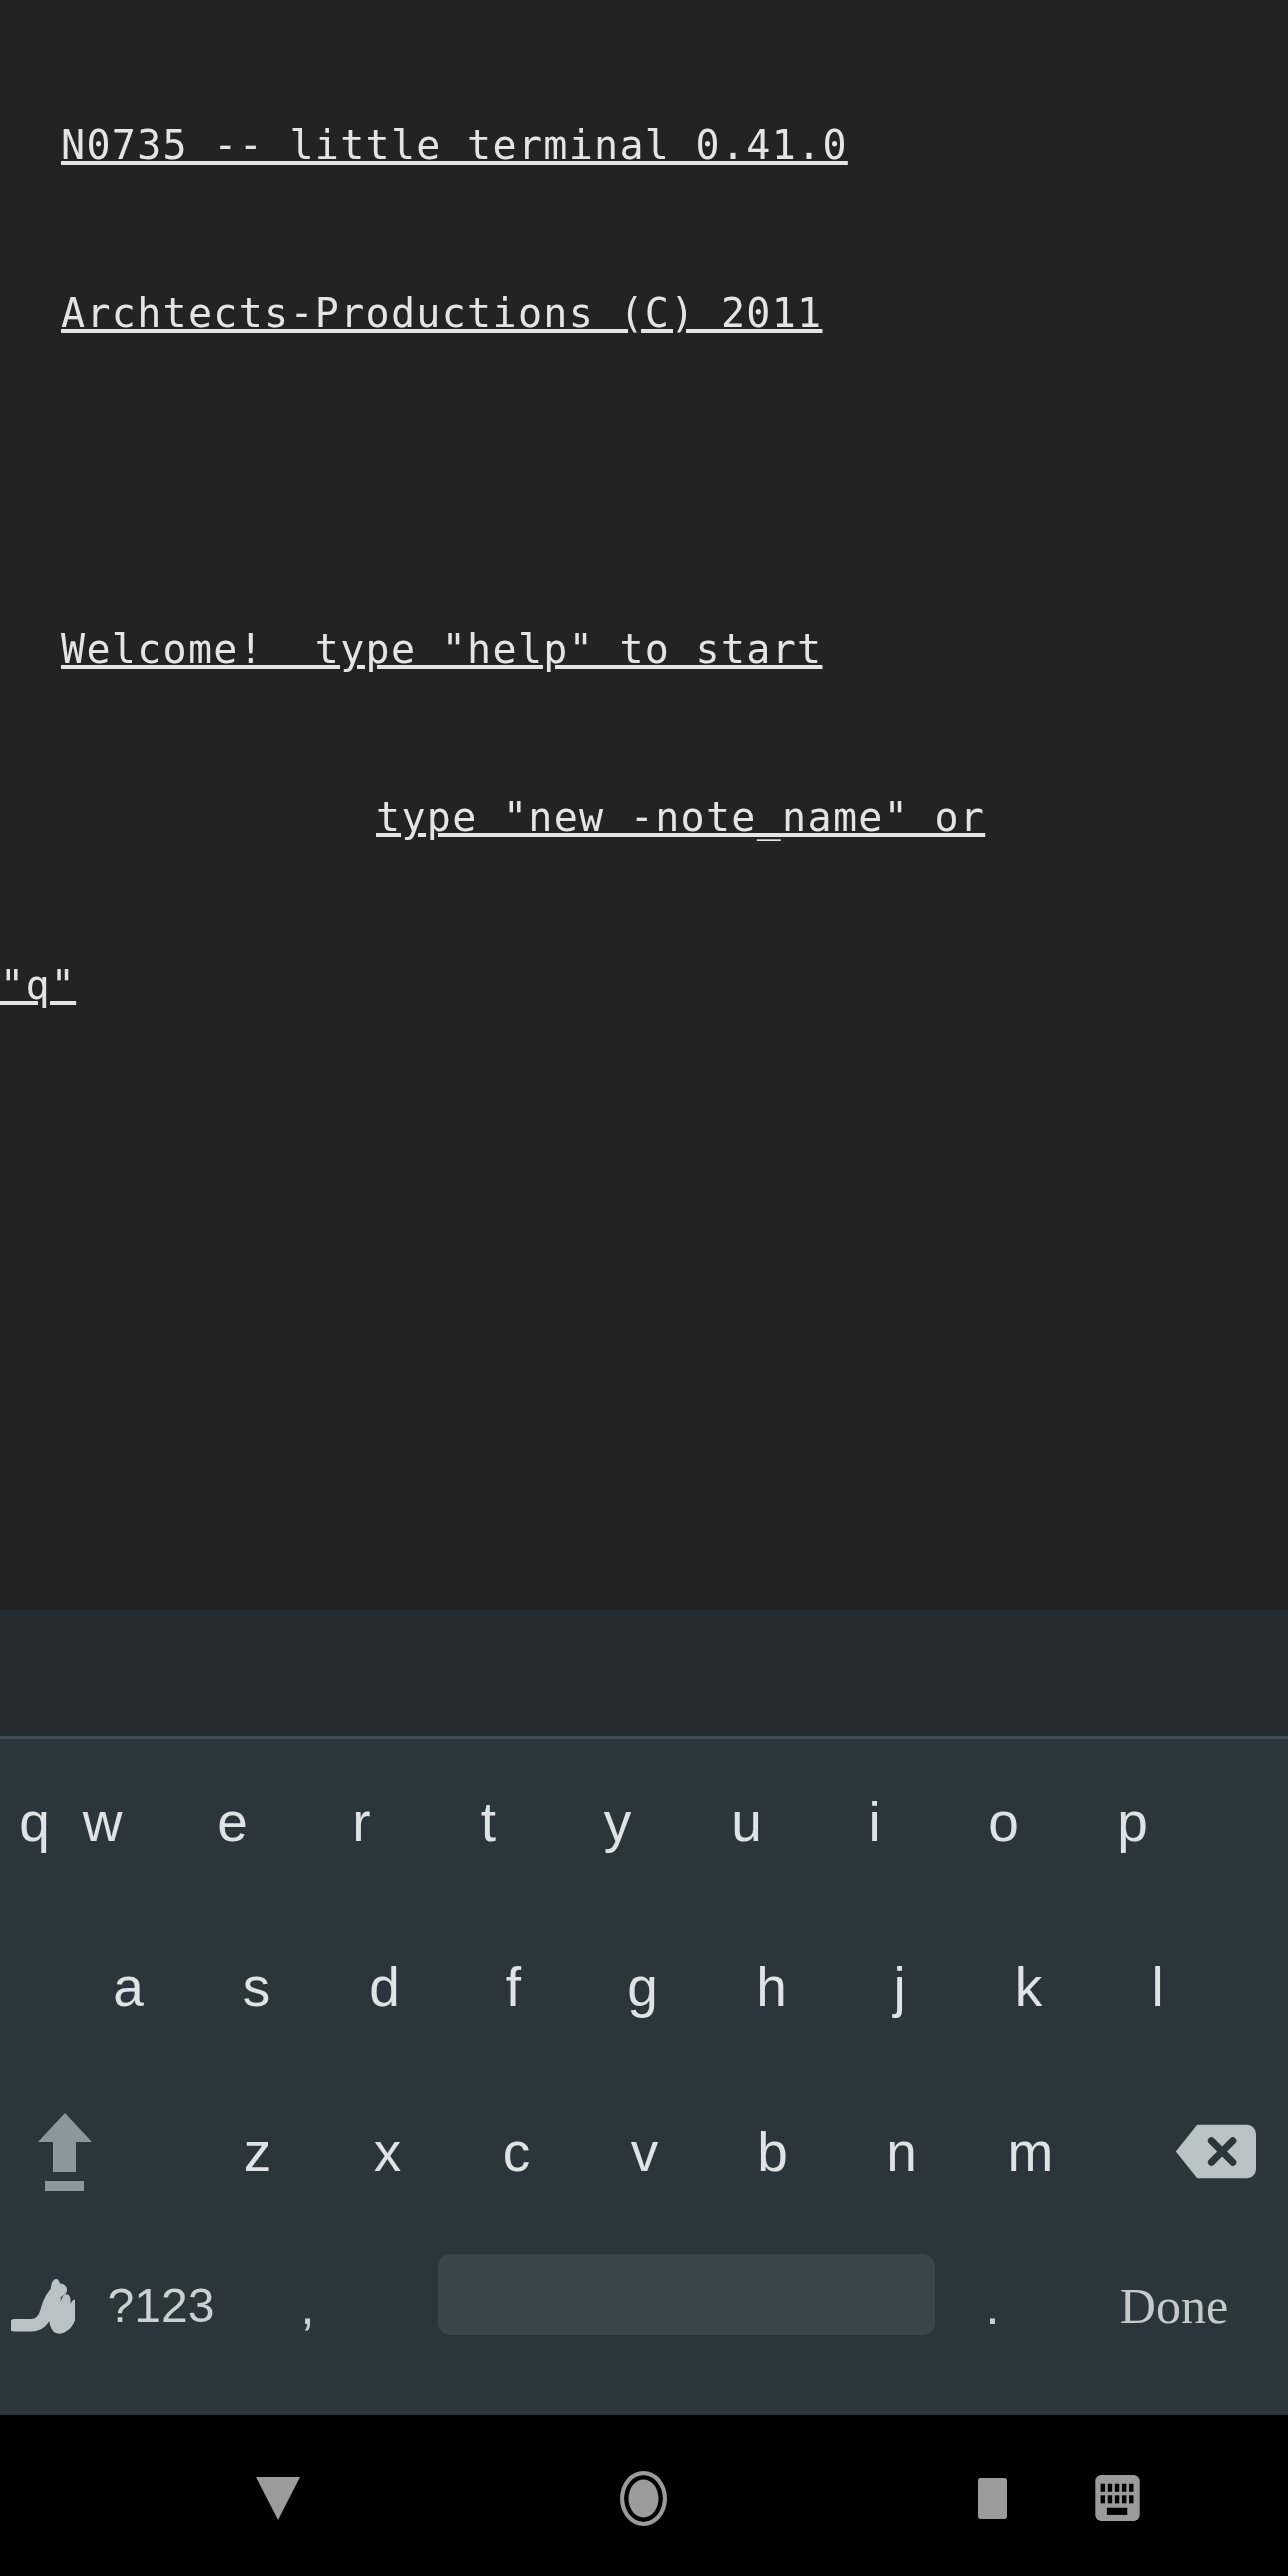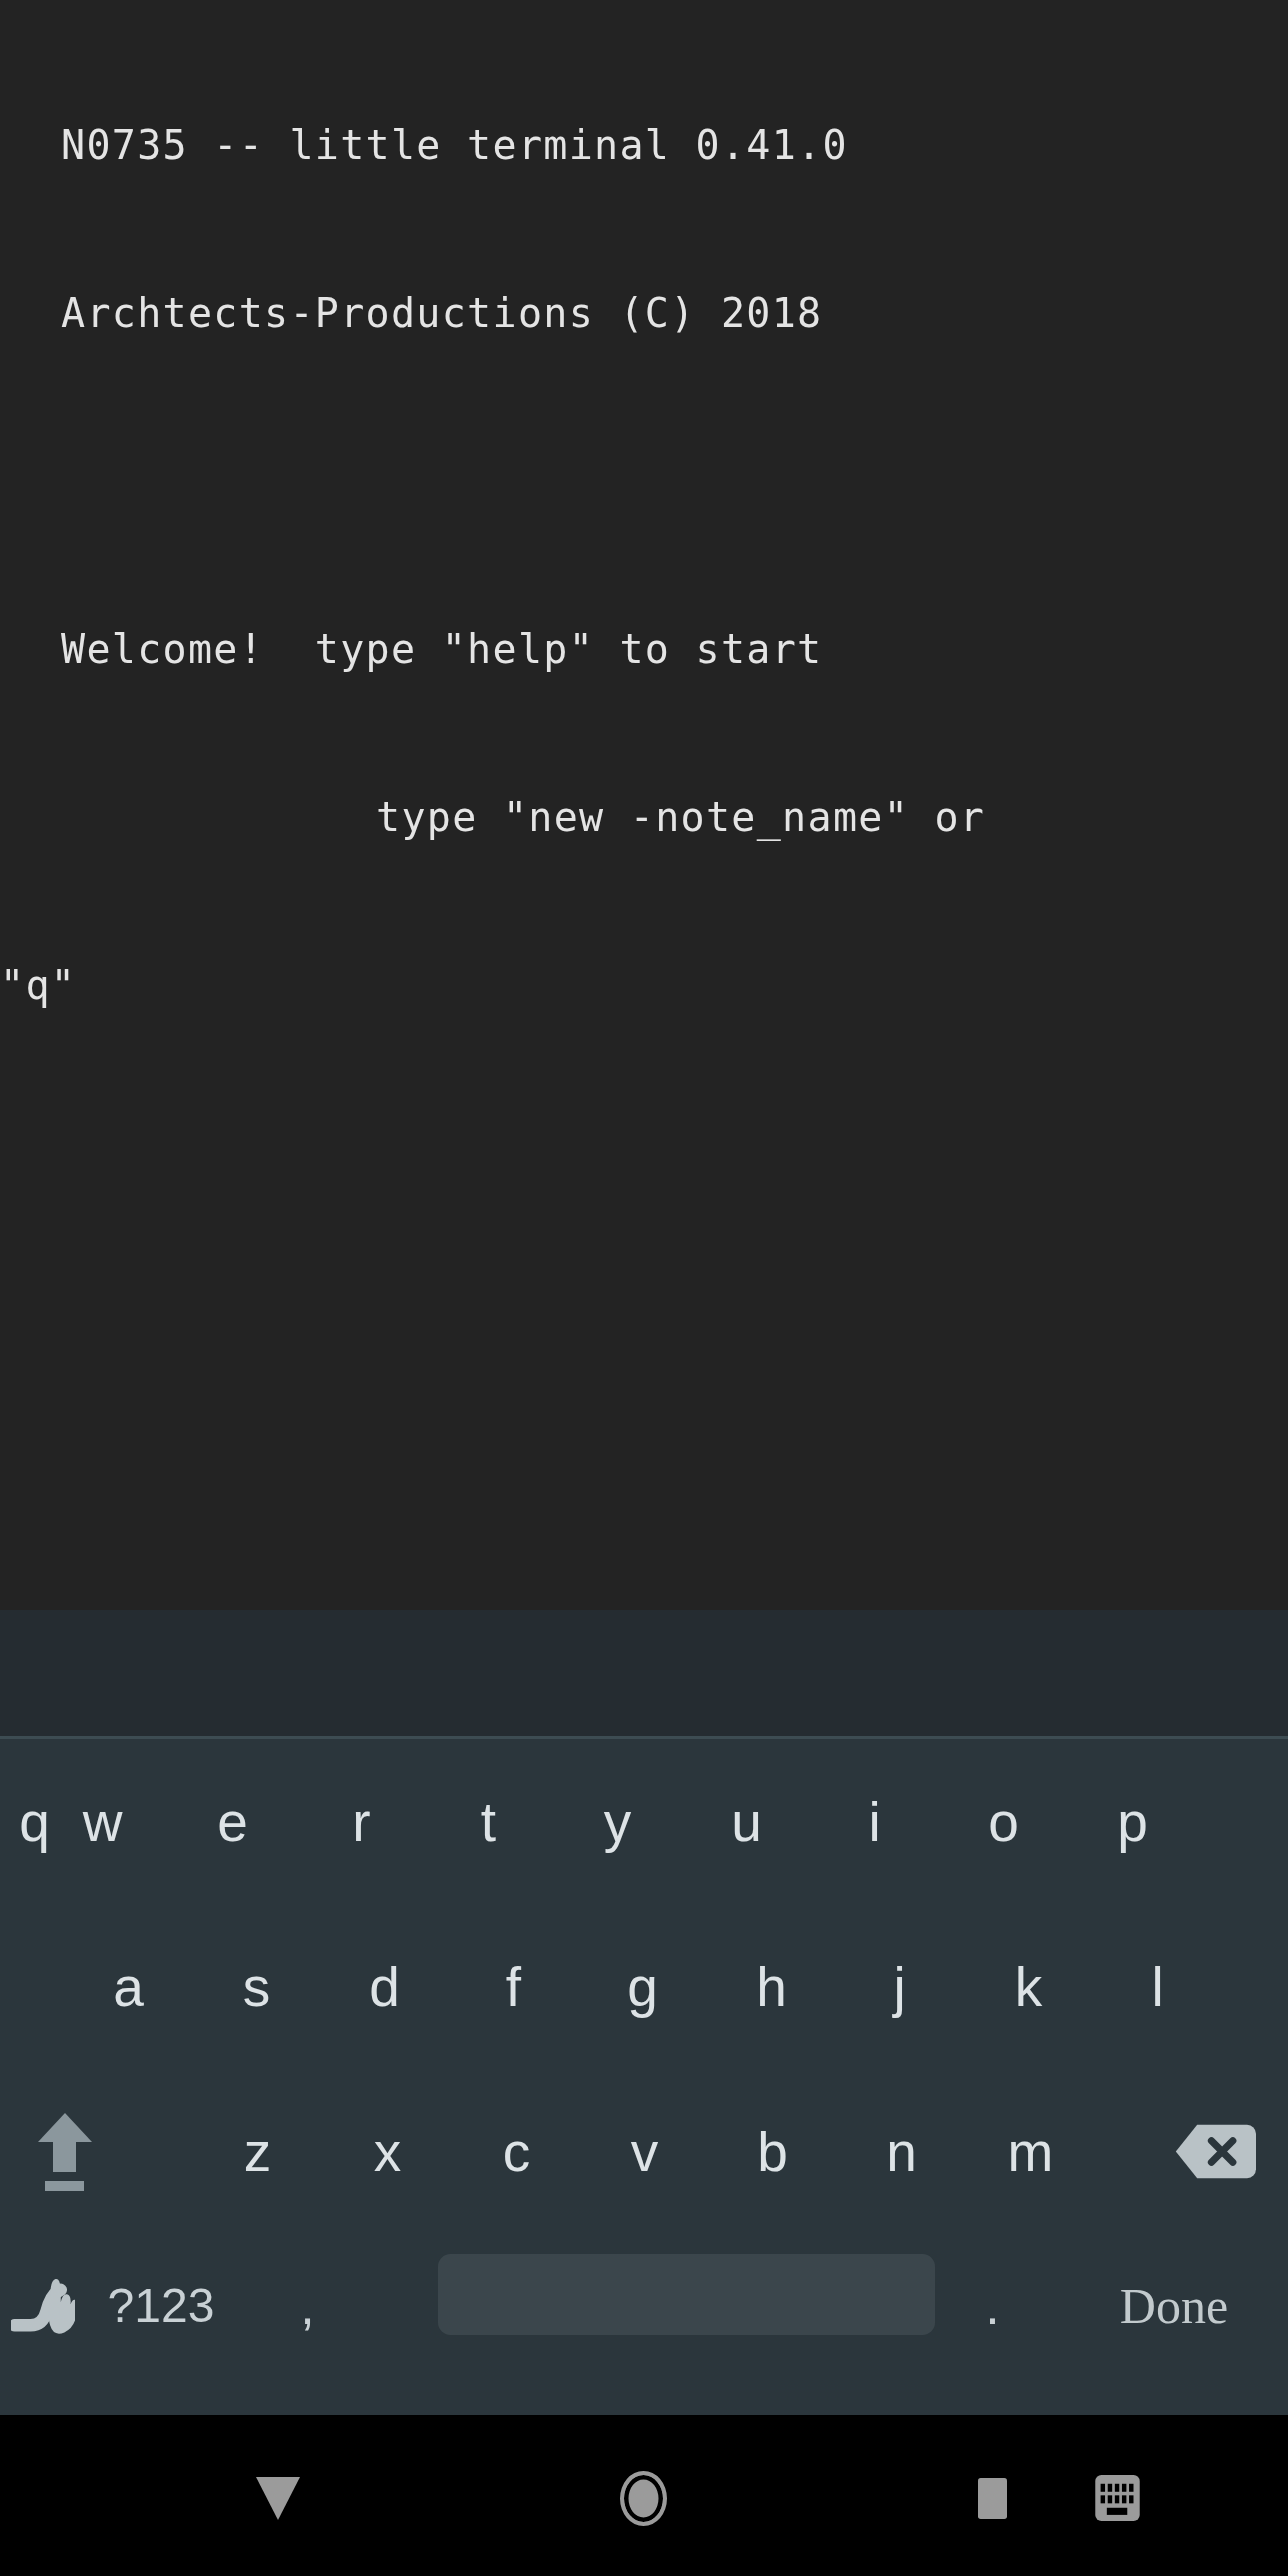--- a/index.html
+++ b/index.html
@@ -40,20 +40,21 @@
     line-height: 56px;
     color: #e4e4e4;
     letter-spacing: 1.3px;
     white-space: pre-wrap;
     word-break: break-word;
     padding-top: 5.4px;
   }
   .term-line {
     min-height: 56px;
     white-space: pre-wrap;
+    text-decoration: underline;
   }
   .term-indent {
     padding-left: 61px;
   }
   .term-blank {
     min-height: 56px;
   }
 
   
   #suggestion-strip {
@@ -284,21 +285,21 @@
   .ico-kbsw { width: 47px; height: 48px; }
 </style>
 </head>
 <body>
 
 <div id="screen">
 
   <div id="terminal">
     <div class="term-body">
       <div class="term-line term-indent">N0735 -- little terminal 0.41.0</div>
-      <div class="term-line term-indent">Archtects-Productions (C) 2018</div>
+      <div class="term-line term-indent">Archtects-Productions (C) 2011</div>
       <div class="term-blank">&nbsp;</div>
       <div class="term-line term-indent">Welcome!  type "help" to start</div>
       <div class="term-line" style="padding-left:376px">type "new -note_name" or</div>
       <div class="term-line">"q"</div>
       <div class="term-blank">&nbsp;</div>
       
       
       
     </div>
   </div>

